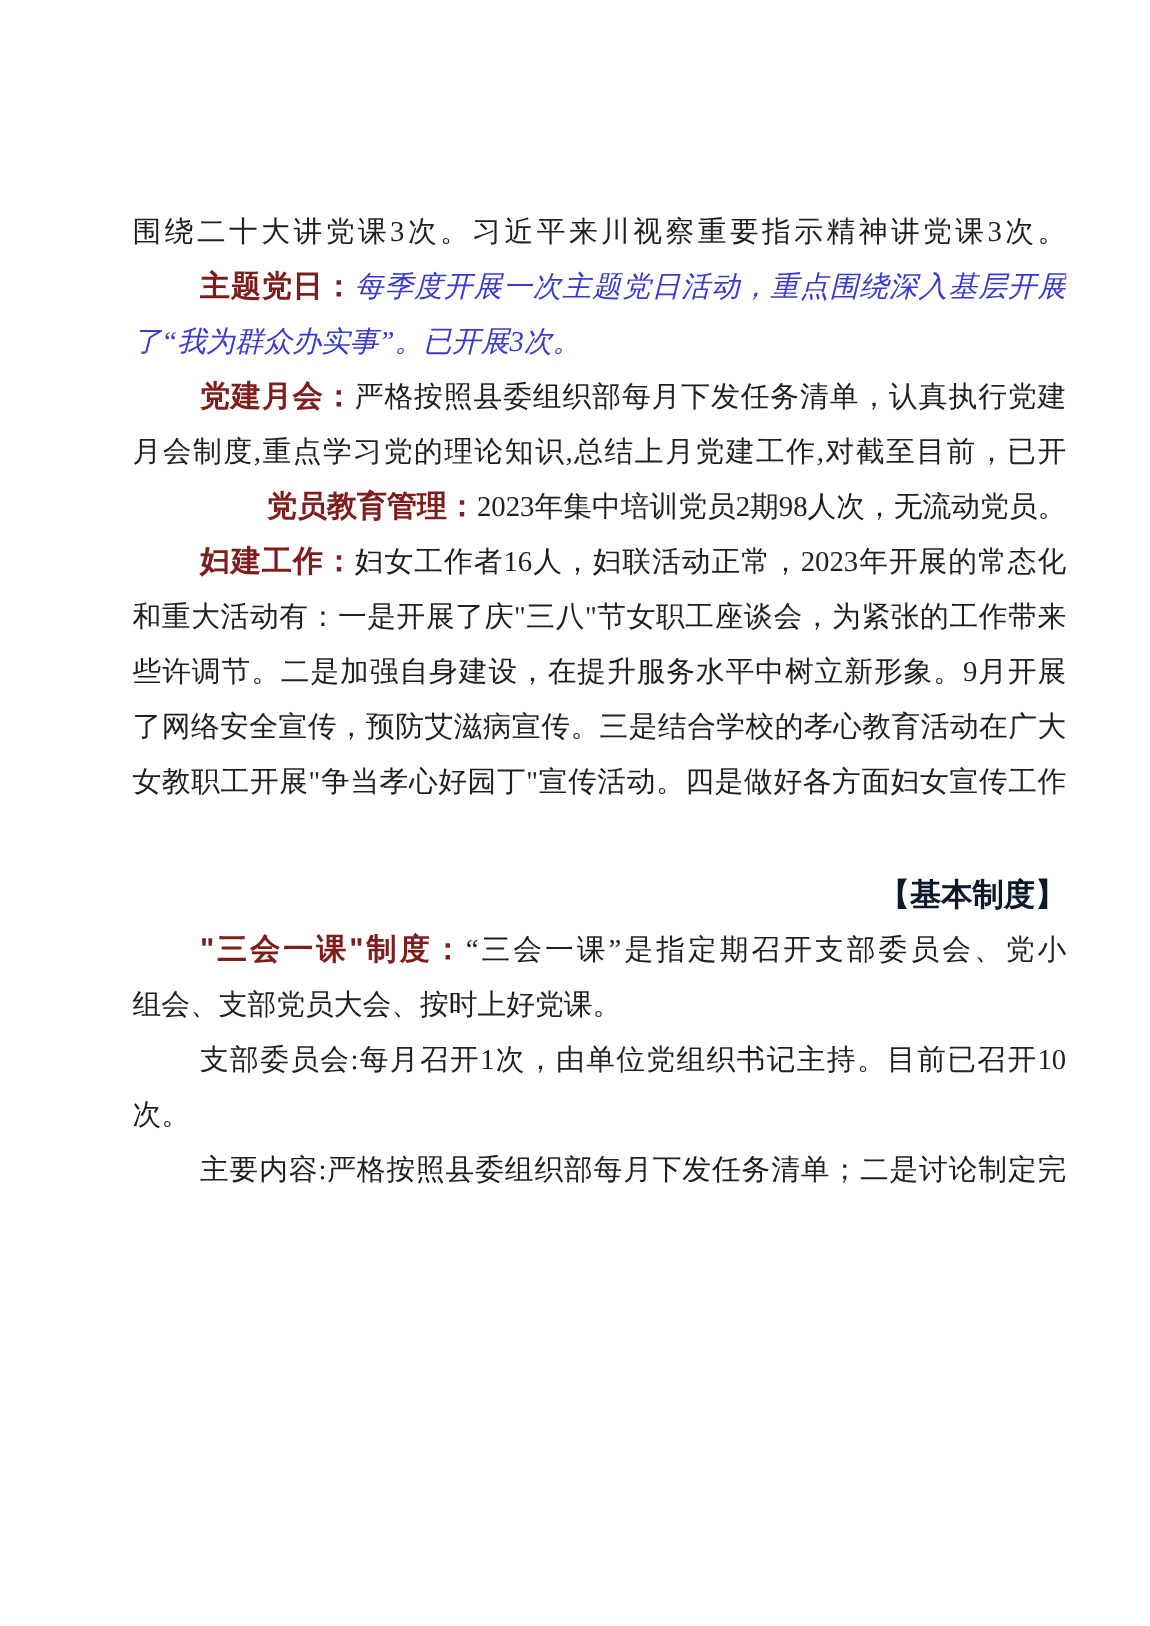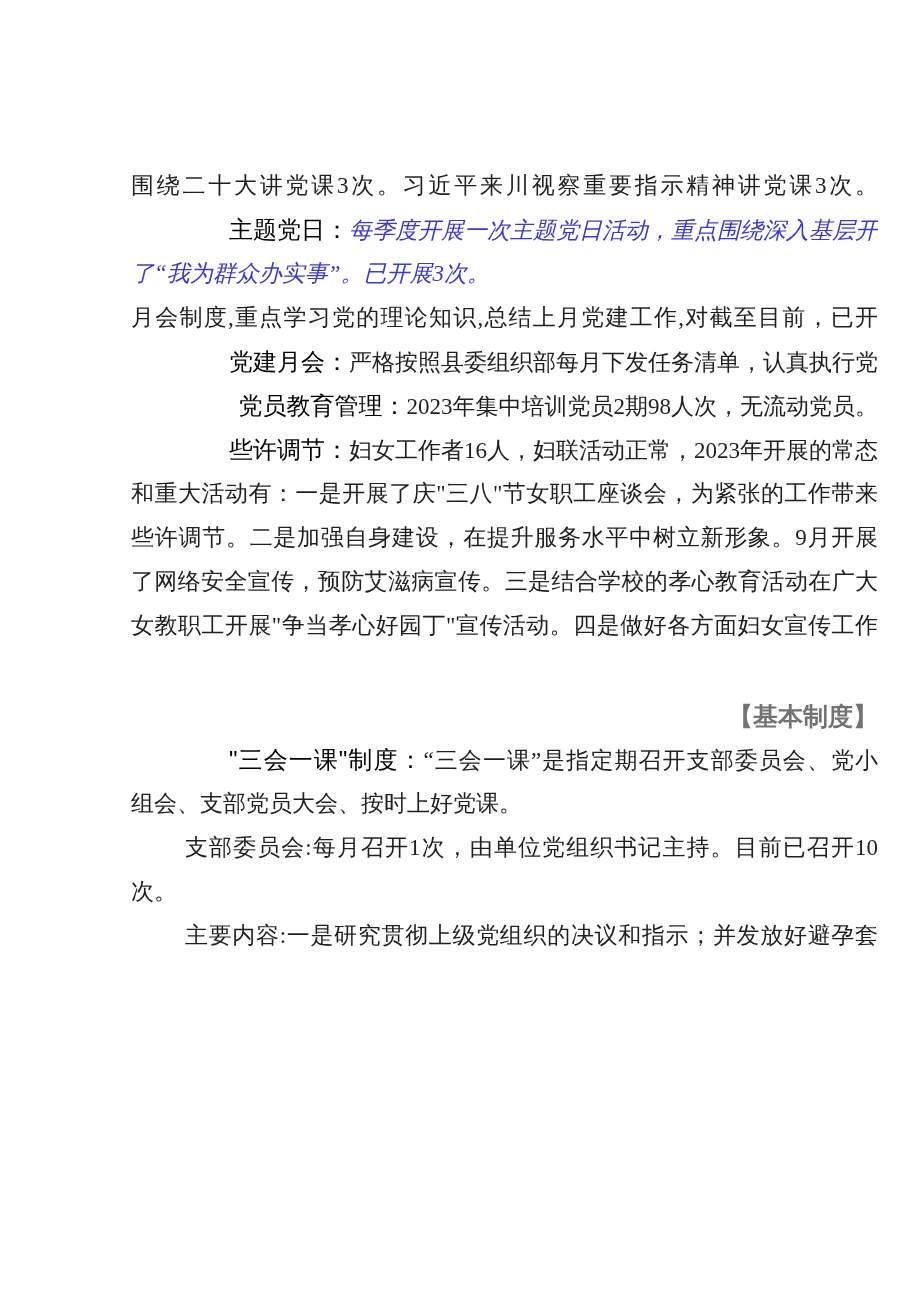--- a/index.html
+++ b/index.html
@@ -11,21 +11,21 @@
     position: relative;
     width: 920px;
     height: 1301px;
     background: #ffffff;
     overflow: hidden;
     font-family: "Liberation Serif", "DejaVu Serif", serif;
     color: #1f1f1f;
   }
   .doc-body {
     position: absolute;
-    left: 131px;
+    left: 106px;
     top: 164px;
     width: 747px;
     overflow: hidden;
   }
   .ln {
     display: block;
     height: 44px;
     line-height: 44px;
     font-size: 23px;
     white-space: normal;
@@ -36,35 +36,34 @@
     text-align: justify;
     text-align-last: justify;
   }
   .indent {
     padding-left: 54px;
     text-align: right;
   }
   
   .hd {
     font-family: "Liberation Sans", "DejaVu Sans", sans-serif;
-    font-weight: 400;
+    font-weight: 700;
     font-size: 24px;
-    color: #000000;
-    margin-left: 44px;
+    color: #7f1d1d;
   }
   
   .blue {
     color: #3a3ace;
     font-style: italic;
   }
   .section-heading {
     font-family: "Liberation Sans", "DejaVu Sans", sans-serif;
     font-weight: 700;
     font-size: 25px;
-    color: #737373;
+    color: #0f172a;
   }
   .spacer {
     height: 46px;
   }
 </style>
 </head>
 <body>
 
 <div class="page">
   <div class="doc-body">
@@ -72,30 +71,30 @@
     <div class="para">
       <div class="ln jf">围绕二十大讲党课3次。习近平来川视察重要指示精神讲党课3次。</div>
     </div>
 
     <div class="para">
       <div class="ln jf indent"><span class="hd">主题党日：</span><span class="blue">每季度开展一次主题党日活动，重点围绕深入基层开展</span></div>
       <div class="ln"><span class="blue">了“我为群众办实事”。已开展3次。</span></div>
     </div>
 
     <div class="para">
+      <div class="ln jf indent"><span class="hd">党建月会：</span><span>严格按照县委组织部每月下发任务清单，认真执行党建</span></div>
       <div class="ln jf">月会制度,重点学习党的理论知识,总结上月党建工作,对截至目前，已开</div>
-      <div class="ln jf indent"><span class="hd">党建月会：</span><span>严格按照县委组织部每月下发任务清单，认真执行党建</span></div>
     </div>
 
     <div class="para">
       <div class="ln indent"><span class="hd">党员教育管理：</span><span>2023年集中培训党员2期98人次，无流动党员。</span></div>
     </div>
 
     <div class="para">
-      <div class="ln jf indent"><span class="hd">些许调节：</span><span>妇女工作者16人，妇联活动正常，2023年开展的常态化</span></div>
+      <div class="ln jf indent"><span class="hd">妇建工作：</span><span>妇女工作者16人，妇联活动正常，2023年开展的常态化</span></div>
       <div class="ln jf">和重大活动有：一是开展了庆"三八"节女职工座谈会，为紧张的工作带来</div>
       <div class="ln jf">些许调节。二是加强自身建设，在提升服务水平中树立新形象。9月开展</div>
       <div class="ln jf">了网络安全宣传，预防艾滋病宣传。三是结合学校的孝心教育活动在广大</div>
       <div class="ln jf">女教职工开展"争当孝心好园丁"宣传活动。四是做好各方面妇女宣传工作</div>
     </div>
 
     <div class="spacer"></div>
 
     <div class="para">
       <div class="ln indent section-heading">【基本制度】</div>
@@ -106,17 +105,17 @@
       <div class="ln">组会、支部党员大会、按时上好党课。</div>
     </div>
 
 
     <div class="para">
       <div class="ln jf indent">支部委员会:每月召开1次，由单位党组织书记主持。目前已召开10</div>
       <div class="ln">次。</div>
     </div>
 
     <div class="para">
-      <div class="ln jf indent">主要内容:一是研究贯彻上级党组织的决议和指示；并发放好避孕套</div>
+      <div class="ln jf indent">主要内容:严格按照县委组织部每月下发任务清单；二是讨论制定完</div>
     </div>
 
   </div>
 </div>
 
 </body></html>

